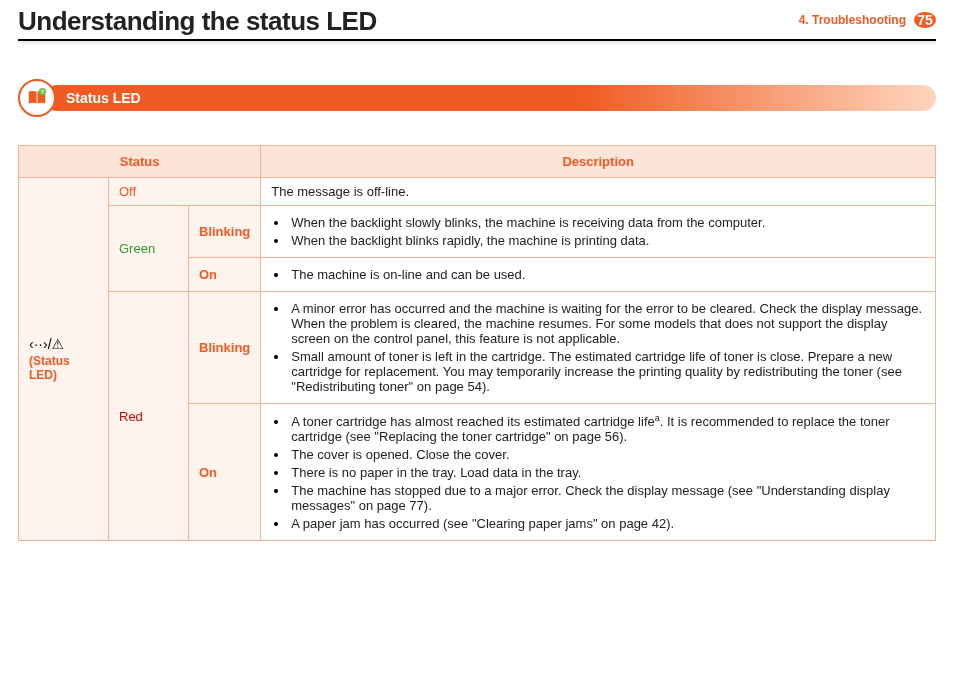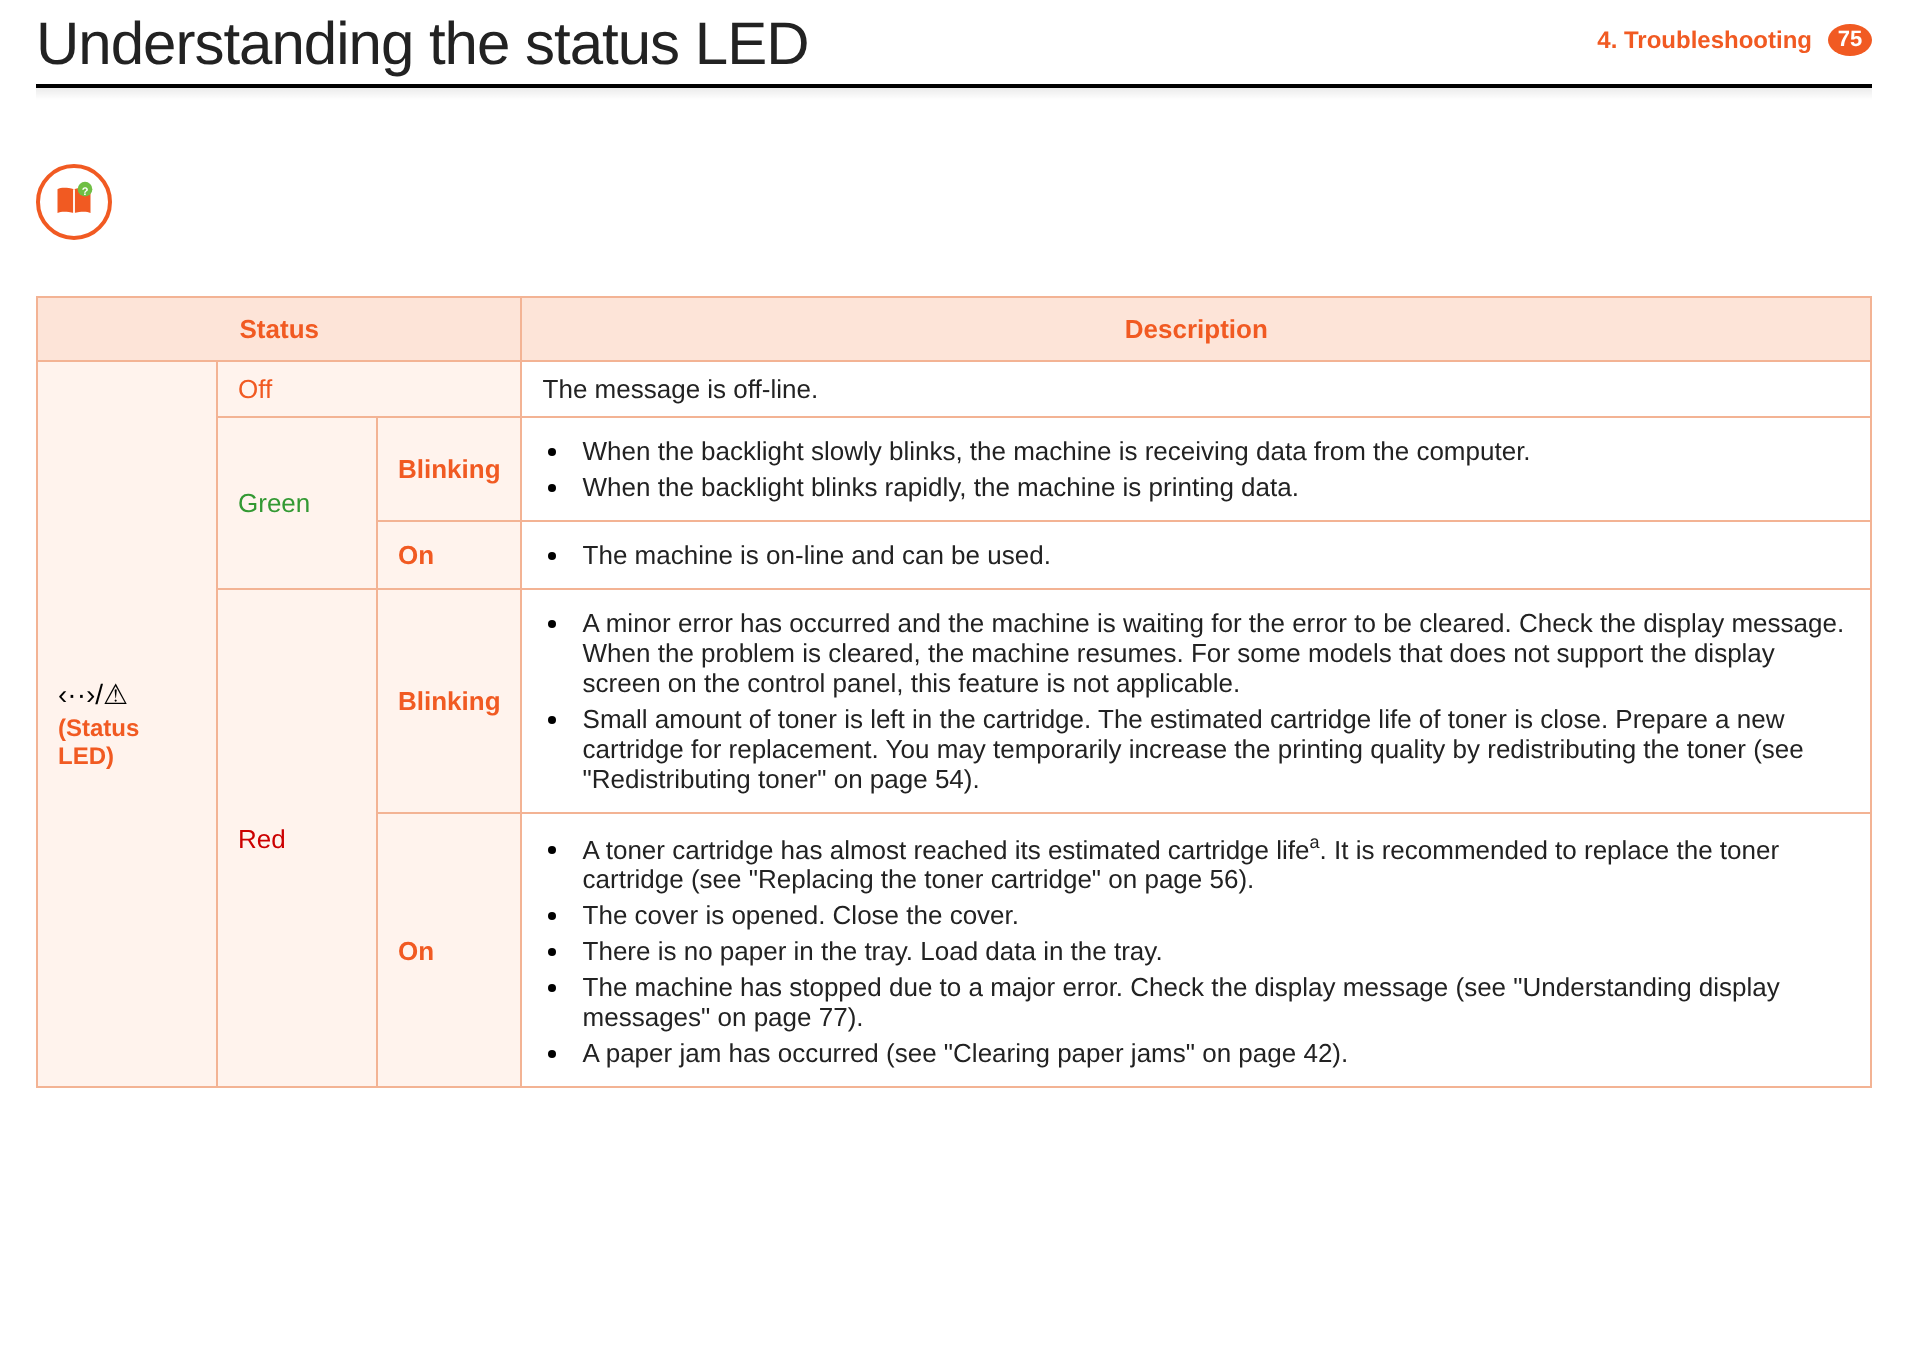--- a/index.html
+++ b/index.html
@@ -22,41 +22,41 @@
     padding: 6px 18px 0 18px;
   }
   .topbar {
     display:flex;
     align-items:flex-start;
     justify-content:space-between;
     border-bottom: 2px solid #000;
     padding-bottom: 2px;
   }
   .title {
-    font-size: 30px;
-    font-weight: 400;
+    font-size: 26px;
+    font-weight: 700;
     letter-spacing: -0.5px;
     margin: 0;
   }
   .crumbs {
     display:flex;
     align-items:center;
     gap:8px;
     font-size:12px;
     font-weight:700;
     color: var(--orange);
     padding-top:6px;
   }
   .page-badge {
     background: var(--orange);
     color:#fff;
     border-radius:50%;
     width:22px; height:16px;
     display:flex; align-items:center; justify-content:center;
-    font-size:11px;
+    font-size:14px;
     font-weight:700;
   }
   .page-shadow {
     margin-top:0px;
     height:6px;
     background: linear-gradient(to bottom, rgba(0,0,0,0.08), transparent);
   }
   .section {
     margin-top: 32px;
     display:flex;
@@ -155,20 +155,23 @@
 
 <div class="section">
   <div class="sec-icon">
     <svg viewBox="0 0 24 24">
       <path fill="#f15a22" d="M3 5c2-1 5-1 9 0 4-1 7-1 9 0v13c-2-1-5-1-9 0-4-1-7-1-9 0z"></path>
       <path fill="#fff" d="M12 5v13" stroke="#fff" stroke-width="1"></path>
       <circle cx="18" cy="5" r="4" fill="#6fbf44"></circle>
       <text x="18" y="8" font-size="6" text-anchor="middle" fill="#fff" font-weight="bold">?</text>
     </svg>
   </div>
+  <div class="sec-bar">
+    <span>Status LED</span>
+  </div>
 </div>
 
 <table class="led">
   <thead>
     <tr>
       <th colspan="3">Status</th>
       <th>Description</th>
     </tr>
   </thead>
   <tbody>

